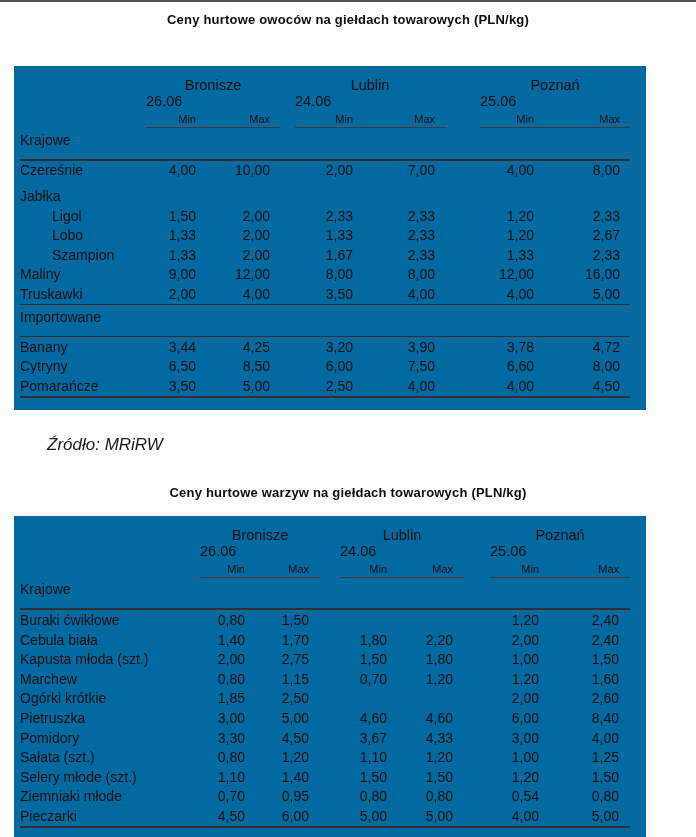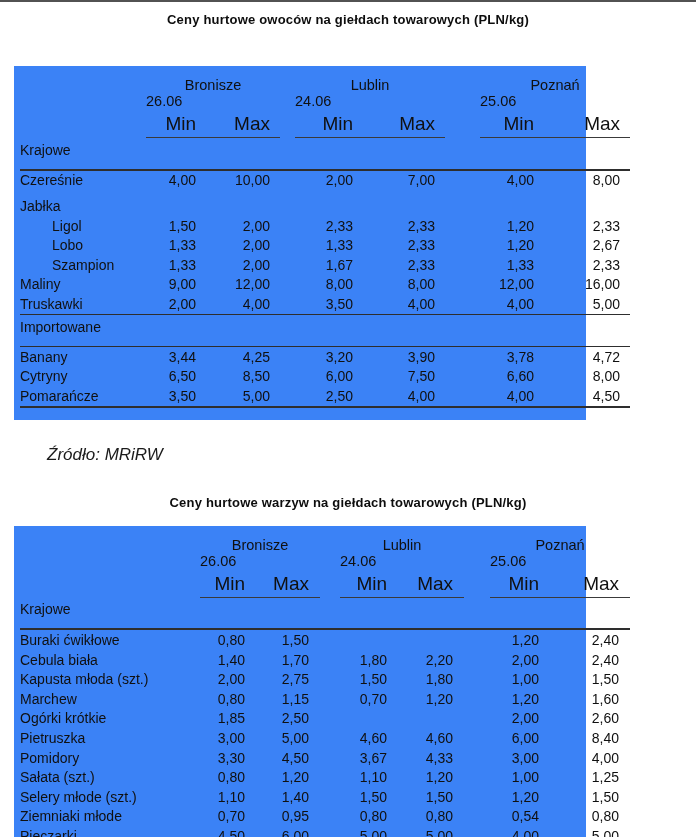--- a/index.html
+++ b/index.html
@@ -8,35 +8,35 @@
     font-family:"Liberation Sans","DejaVu Sans",sans-serif;
     overflow:hidden;position:relative;
   }
   .top-edge{height:2px;background:#343434;opacity:.85;}
   .doc-title{
     margin:0;padding-top:10px;text-align:center;
     font-size:13px;font-weight:bold;letter-spacing:.2px;color:#0d0d0d;
   }
   .doc-title.second{padding-top:0;margin-top:30px;}
   .tbl-box{
-    background:#3b82f6;width:572px;margin-left:14px;
+    background:#0369a1;width:632px;margin-left:14px;
     padding:9px 0 12px 0;
   }
   .tbl-box.first{margin-top:39px;}
   .tbl-box.second{margin-top:16px;}
   table.price{
     border-collapse:collapse;table-layout:fixed;
     width:610px;margin-left:6px;font-size:14px;color:#101010;
   }
   table.price td{padding:1.8px 0;overflow:hidden;white-space:nowrap;}
   
   tr.market-row td.mkt{ text-align:center;padding-top:2px;padding-bottom:0;font-size:14.5px;}
   tr.date-row td.mkt{ text-align:left;padding-top:0;padding-bottom:1px;font-size:14.5px;}
   tr.minmax-row td.mm{
-    text-align:right;font-size:19px;
+    text-align:right;font-size:11px;
     padding-top:3px;padding-bottom:2px;
     border-bottom:1.5px solid #3a3a3a;
   }
   table.t1 td.mm,table.t1 td.num{padding-right:10px;}
   table.t2 td.mm,table.t2 td.num{padding-right:11px;}
   
   td.lbl{padding-left:18px;text-align:left;}
   td.lbl.sub{padding-left:32px;}
   td.cat-lbl{padding-left:32px;text-align:left;}
   td.num{text-align:right;}

